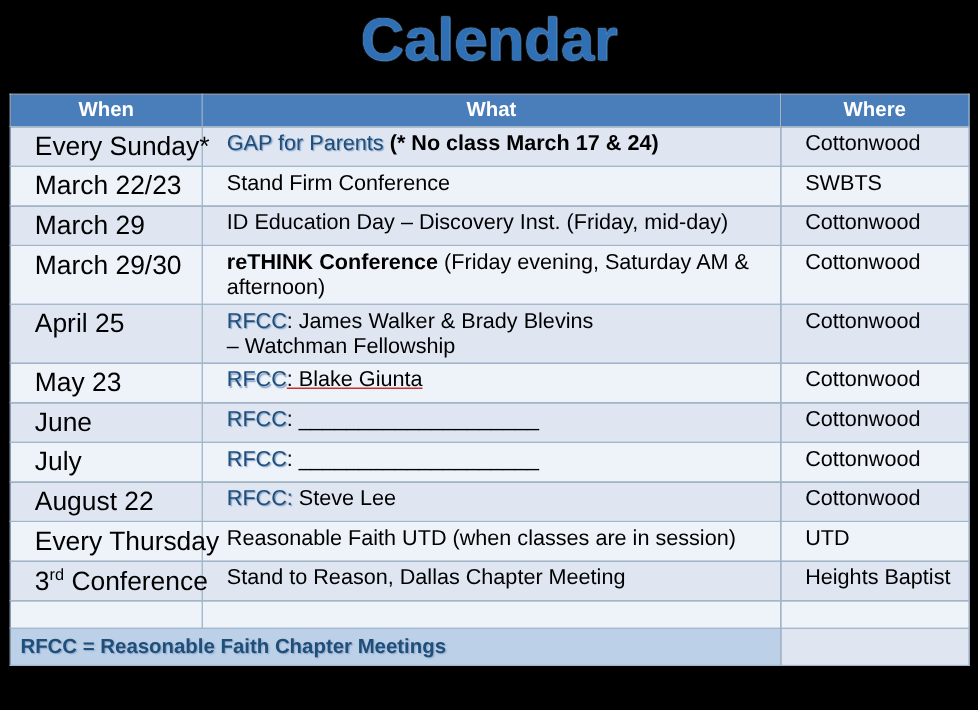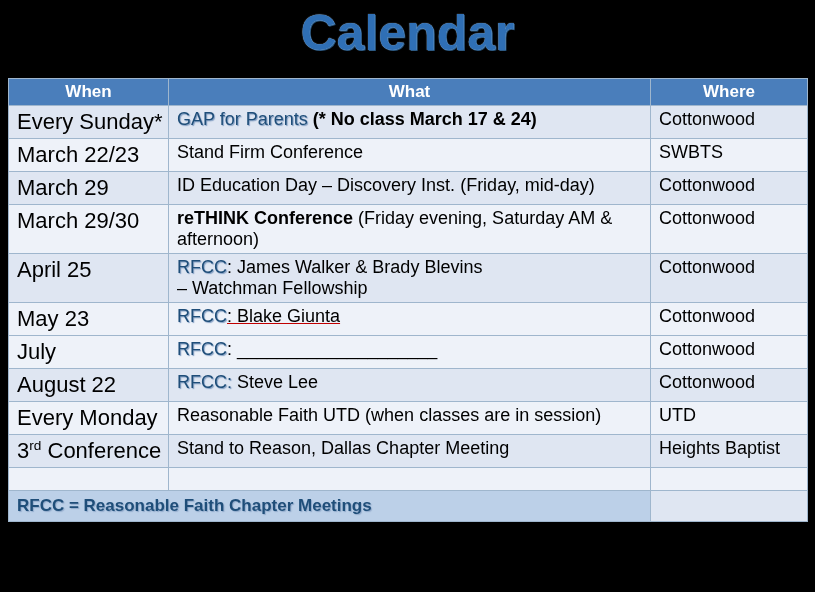--- a/index.html
+++ b/index.html
@@ -41,21 +41,21 @@
     left: 8px;
     width: 799px;
   }
   table.cal {
     border-collapse: collapse;
     width: 799px;
     table-layout: fixed;
   }
   table.cal th, table.cal td {
     border: 1px solid #9fb6cd;
-    padding: 3px 8px;
+    padding: 3px 20px;
     vertical-align: top;
   }
   thead th {
     background: #4a7ebb;
     color: #ffffff;
     font-size: 17px;
     font-weight: bold;
     text-align: center;
     padding: 7px 4px;
     border: 1px solid #4a7ebb;
@@ -167,35 +167,40 @@
           <td class="what"><span class="shadow-blue">RFCC</span><span>: James Walker &amp; Brady Blevins</span><span class="line2">– Watchman Fellowship</span></td>
           <td class="where">Cottonwood</td>
         </tr>
 
         <tr class="even">
           <td class="when">May 23</td>
           <td class="what"><span class="shadow-blue">RFCC</span><span class="u-red">: Blake Giunta</span></td>
           <td class="where">Cottonwood</td>
         </tr>
 
+        <tr class="odd">
+          <td class="when">June</td>
+          <td class="what"><span class="shadow-blue">RFCC</span><span>: ____________________</span></td>
+          <td class="where">Cottonwood</td>
+        </tr>
 
         <tr class="even">
           <td class="when">July</td>
           <td class="what"><span class="shadow-blue">RFCC</span><span>: ____________________</span></td>
           <td class="where">Cottonwood</td>
         </tr>
 
         <tr class="odd">
           <td class="when">August 22</td>
           <td class="what"><span class="shadow-blue">RFCC:</span><span> Steve Lee</span></td>
           <td class="where">Cottonwood</td>
         </tr>
 
         <tr class="even">
-          <td class="when">Every Monday</td>
+          <td class="when">Every Thursday</td>
           <td class="what"><span>Reasonable Faith UTD</span> <span class="small">(when classes are in session)</span></td>
           <td class="where">UTD</td>
         </tr>
 
         <tr class="odd">
           <td class="when"><span>3</span><sup>rd</sup><span> Conference</span></td>
           <td class="what"><span>Stand to Reason, Dallas Chapter Meeting</span></td>
           <td class="where">Heights Baptist</td>
         </tr>
 

